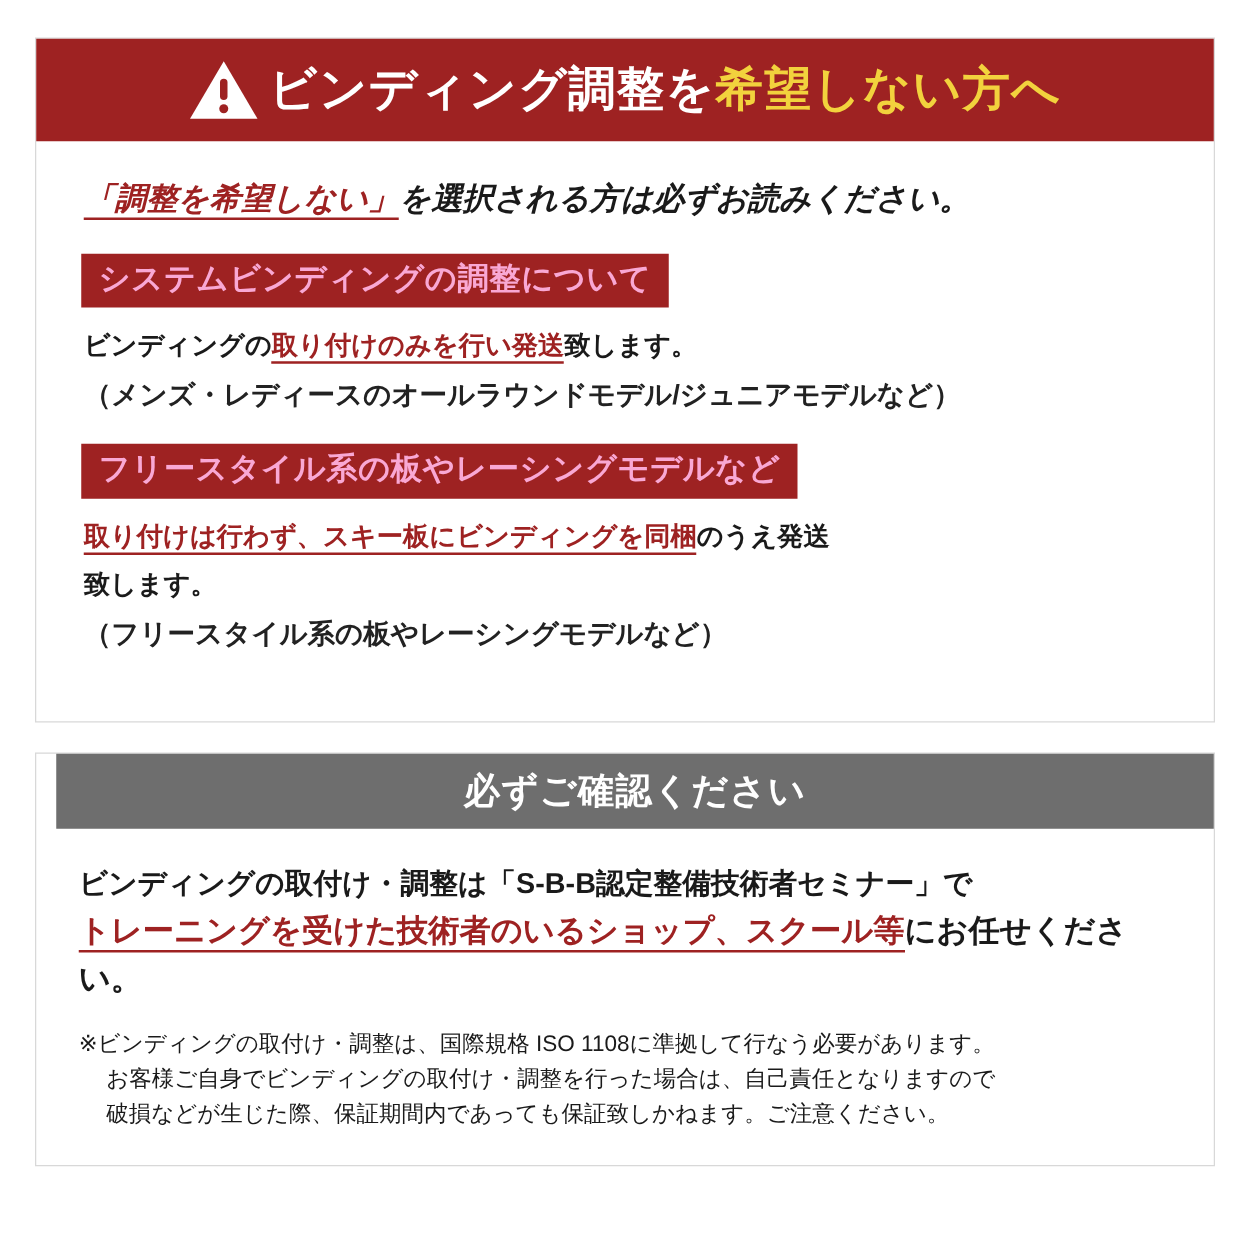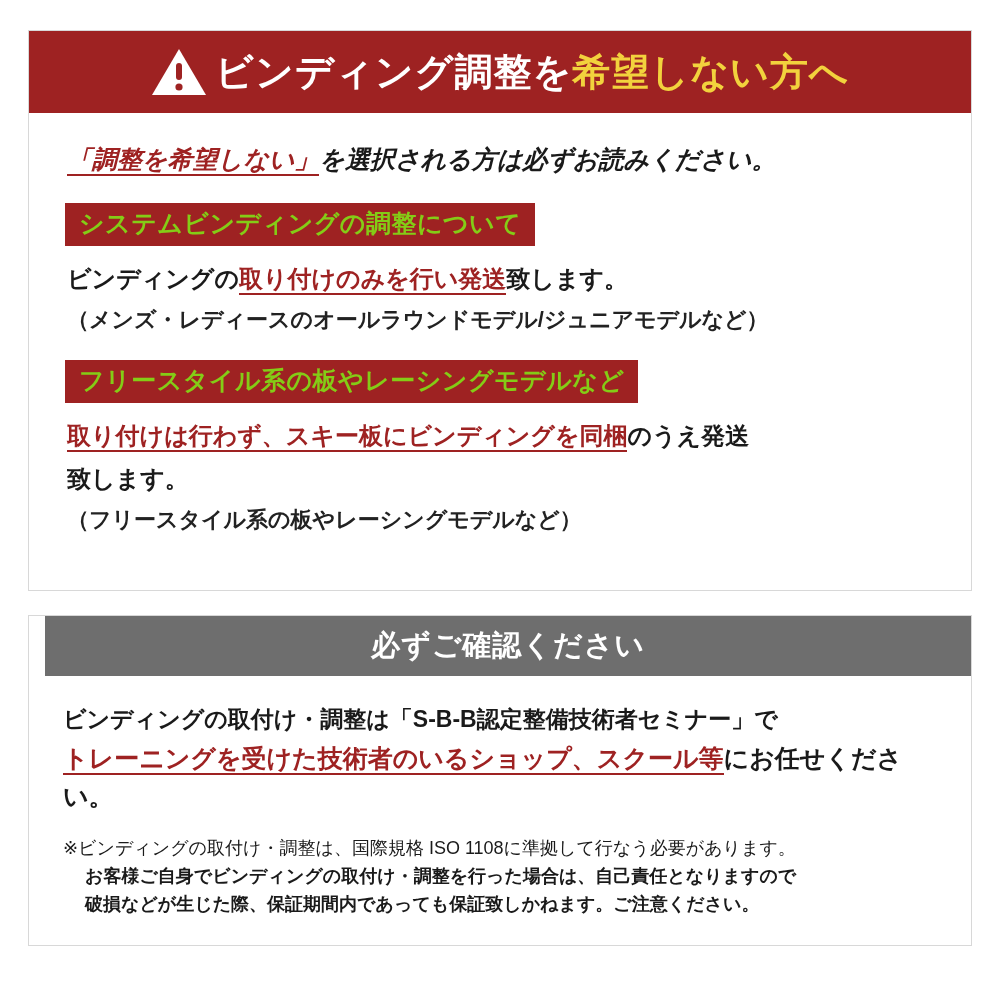--- a/index.html
+++ b/index.html
@@ -74,32 +74,32 @@
     font-style: italic;
   }
   .lead .red-u {
     color: #9e2222;
     border-bottom: 2px solid #9e2222;
     padding-bottom: 1px;
   }
 
   .section-bar {
     background: #9e2222;
-    color: #84cc16;
+    color: #f9a8d4;
     font-size: 25px;
     font-weight: bold;
     display: inline-block;
     padding: 7px 14px 9px 14px;
     line-height: 1.1;
     margin: 0 0 16px 0;
     letter-spacing: 0.5px;
   }
 
   .para {
-    font-size: 24px;
+    font-size: 21px;
     font-weight: bold;
     color: #1a1a1a;
     line-height: 1.45;
     margin: 0 0 8px 2px;
   }
   .para .red-u {
     color: #9e2222;
     border-bottom: 2px solid #9e2222;
     padding-bottom: 1px;
   }
@@ -154,21 +154,20 @@
   }
   .fine {
     font-size: 18px;
     color: #1a1a1a;
     line-height: 1.55;
     margin: 0 0 0 2px;
     font-weight: normal;
   }
   .fine-indent {
     padding-left: 22px;
-    font-weight: bold;
   }
 </style>
 </head>
 <body>
 
 <div class="page">
 
   <div class="panel panel-one">
 
     <div class="hdr-red">

